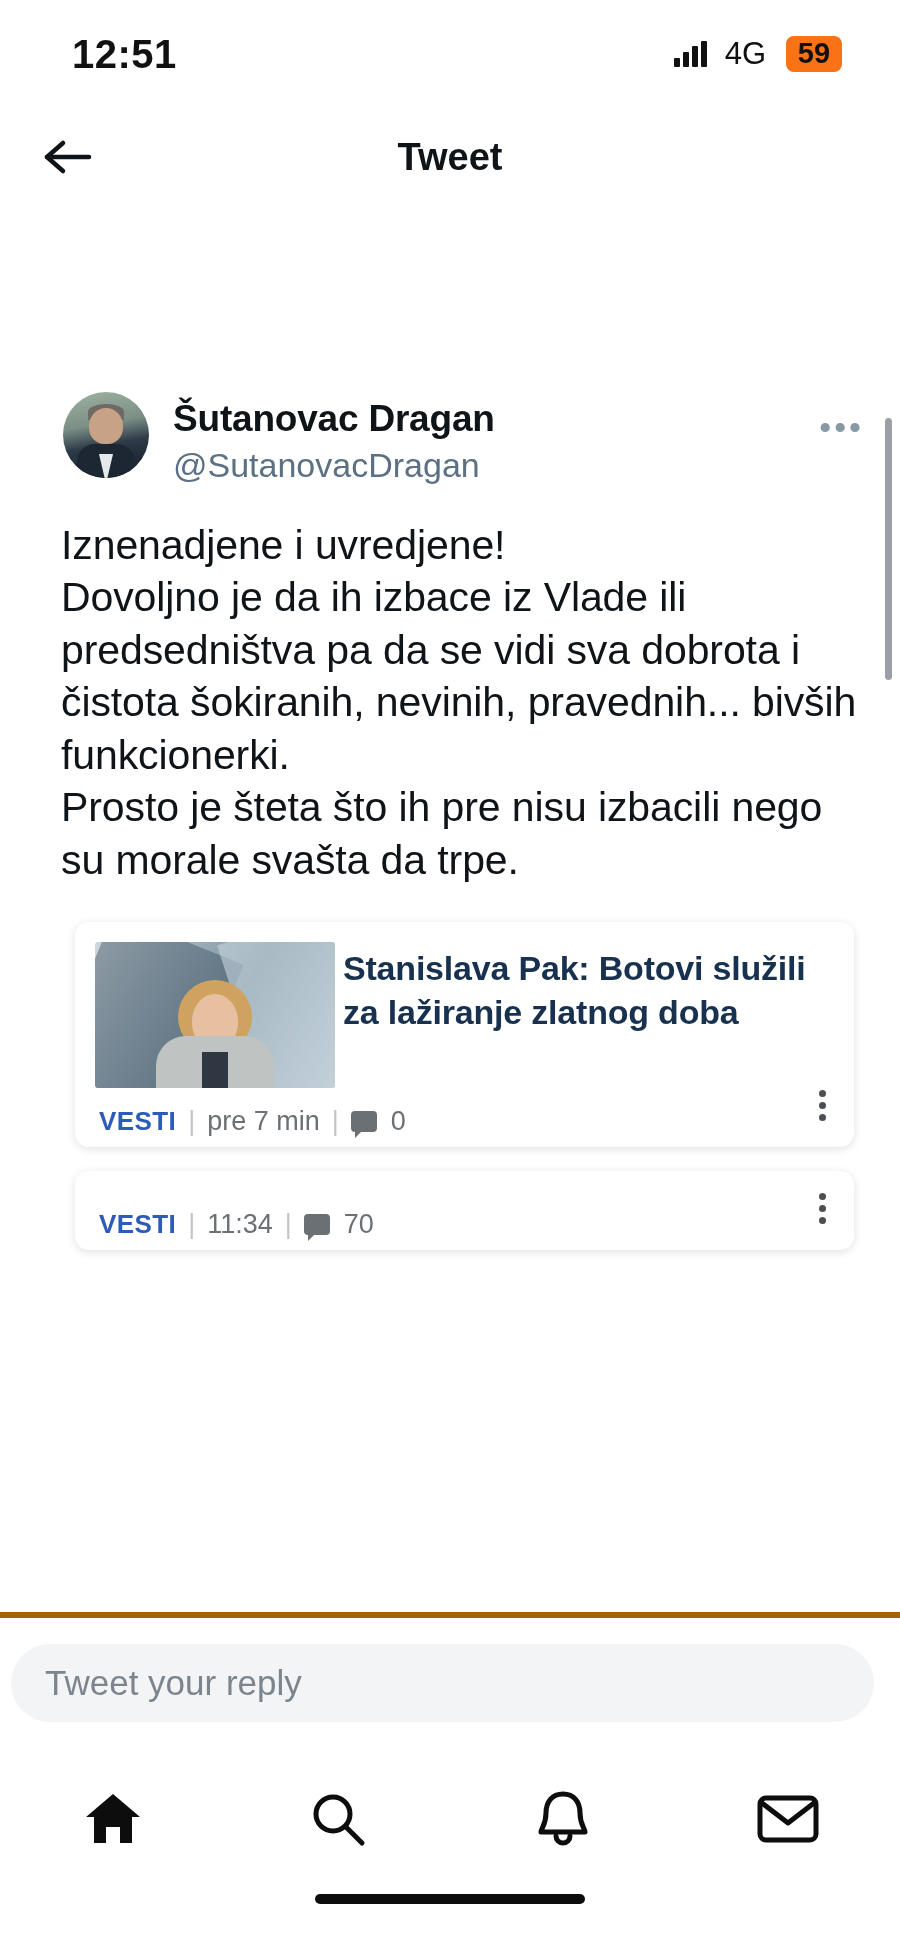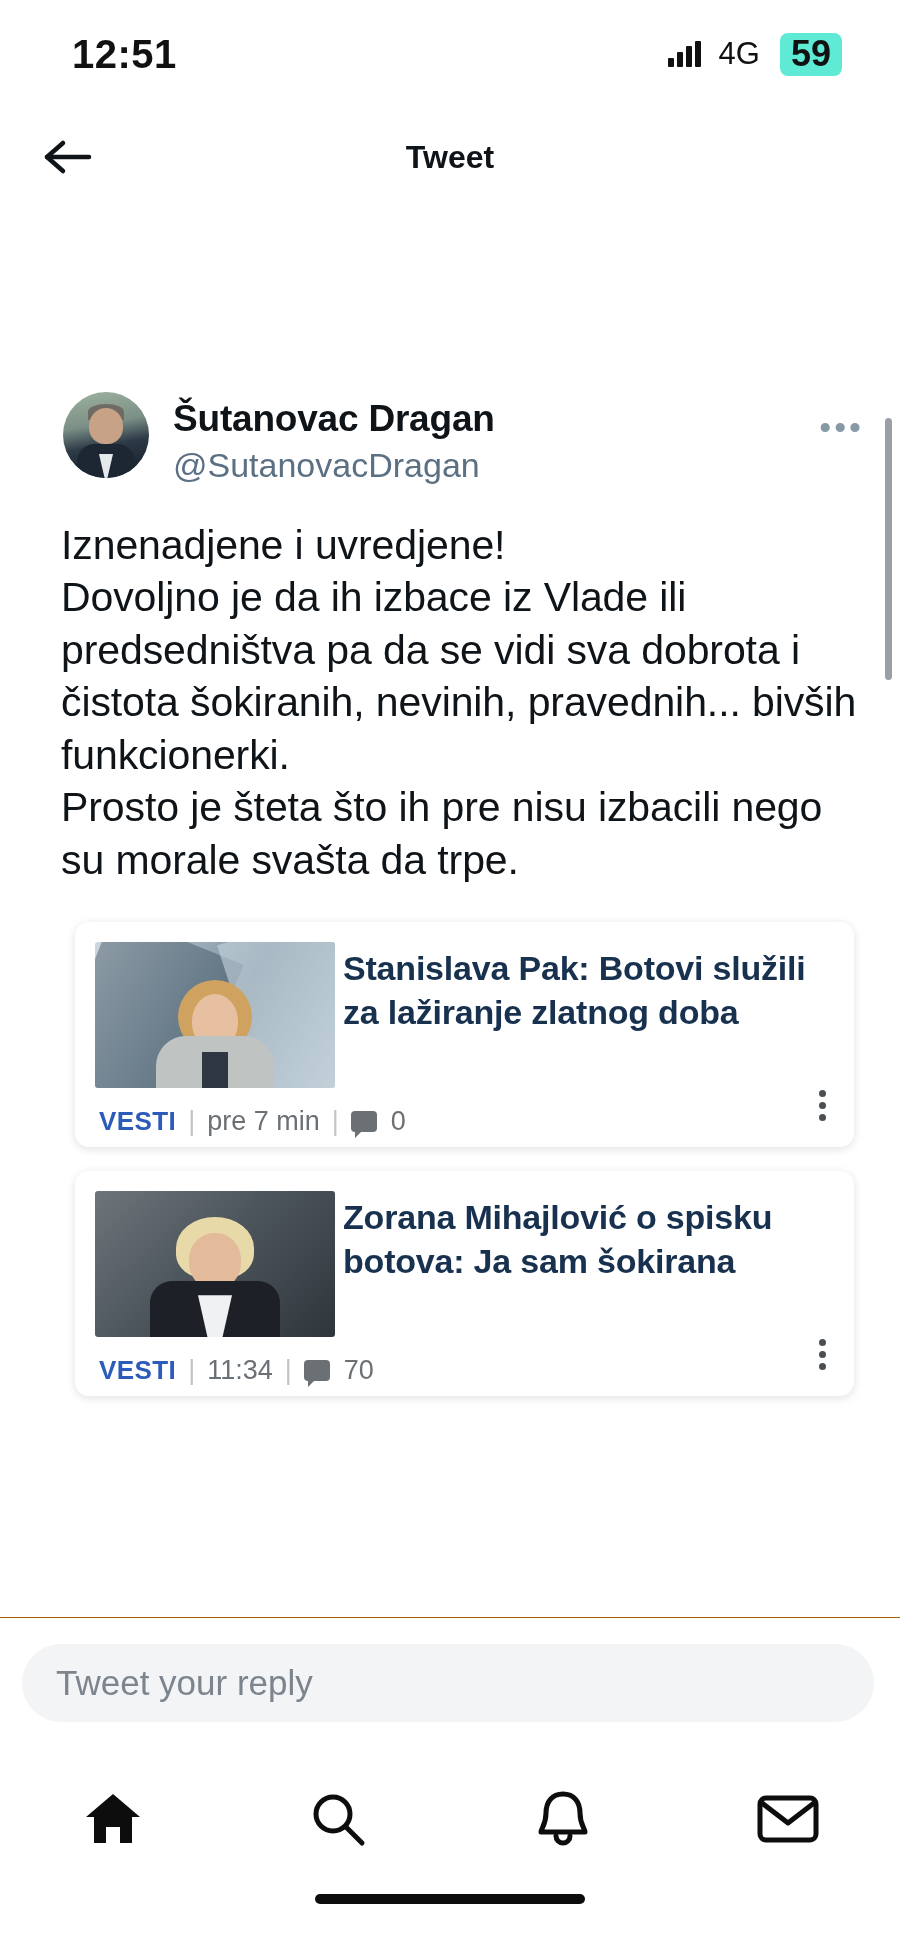--- a/index.html
+++ b/index.html
@@ -55,23 +55,23 @@
   .signal-bars i:nth-child(3) { height: 21px; }
   .signal-bars i:nth-child(4) { height: 26px; }
   .net-label {
     font-size: 31px;
     font-weight: 500;
     color: #111;
     margin-left: 4px;
   }
   .battery {
     margin-left: 6px;
-    background: #5eead4;
+    background: #f97316;
     color: #111;
-    font-size: 36px;
+    font-size: 29px;
     font-weight: 700;
     border-radius: 8px;
     padding: 3px 11px 4px;
     line-height: 1;
     min-width: 56px;
     text-align: center;
   }
 
   
   .nav-header {
@@ -86,21 +86,21 @@
     height: 56px;
     display: flex;
     align-items: center;
     justify-content: center;
     cursor: pointer;
   }
   .nav-title {
     position: absolute;
     left: 0; right: 0;
     text-align: center;
-    font-size: 32px;
+    font-size: 38px;
     font-weight: 700;
     color: #0F1419;
     pointer-events: none;
   }
 
   
   .content {
     flex: 1;
     position: relative;
     overflow: hidden;
@@ -336,22 +336,22 @@
     gap: 5px;
     cursor: pointer;
   }
   .card-kebab i {
     width: 7px; height: 7px; border-radius: 50%;
     background: #4a4f54; display:block;
   }
 
   
   .reply-bar {
-    border-top: 1px solid #a16207;
-    padding: 26px 26px 22px 22px;
+    border-top: 6px solid #a16207;
+    padding: 26px 26px 22px 11px;
     background: #fff;
   }
   .reply-input {
     height: 78px;
     border-radius: 40px;
     background: #F3F4F6;
     display: flex;
     align-items: center;
     padding: 0 34px;
     font-size: 35px;
@@ -458,31 +458,20 @@
           <span>0</span>
         </div>
         <div class="card-kebab">
             <i></i>
             <i></i>
             <i></i>
           </div>
       </div>
 
       <div class="card">
-        <div class="card-top">
-          <div class="thumb thumb-2">
-            <div class="person">
-              <span class="hair"></span>
-              <span class="face"></span>
-              <span class="torso"></span>
-              <span class="inner"></span>
-            </div>
-          </div>
-          <div class="card-title">Zorana Mihajlović o spisku botova: Ja sam šokirana</div>
-        </div>
         <div class="card-meta">
           <span class="meta-source">VESTI</span>
           <span class="meta-sep">|</span>
           <span>11:34</span>
           <span class="meta-sep">|</span>
           <span class="comment-icon"></span>
           <span>70</span>
         </div>
         <div class="card-kebab">
             <i></i>

